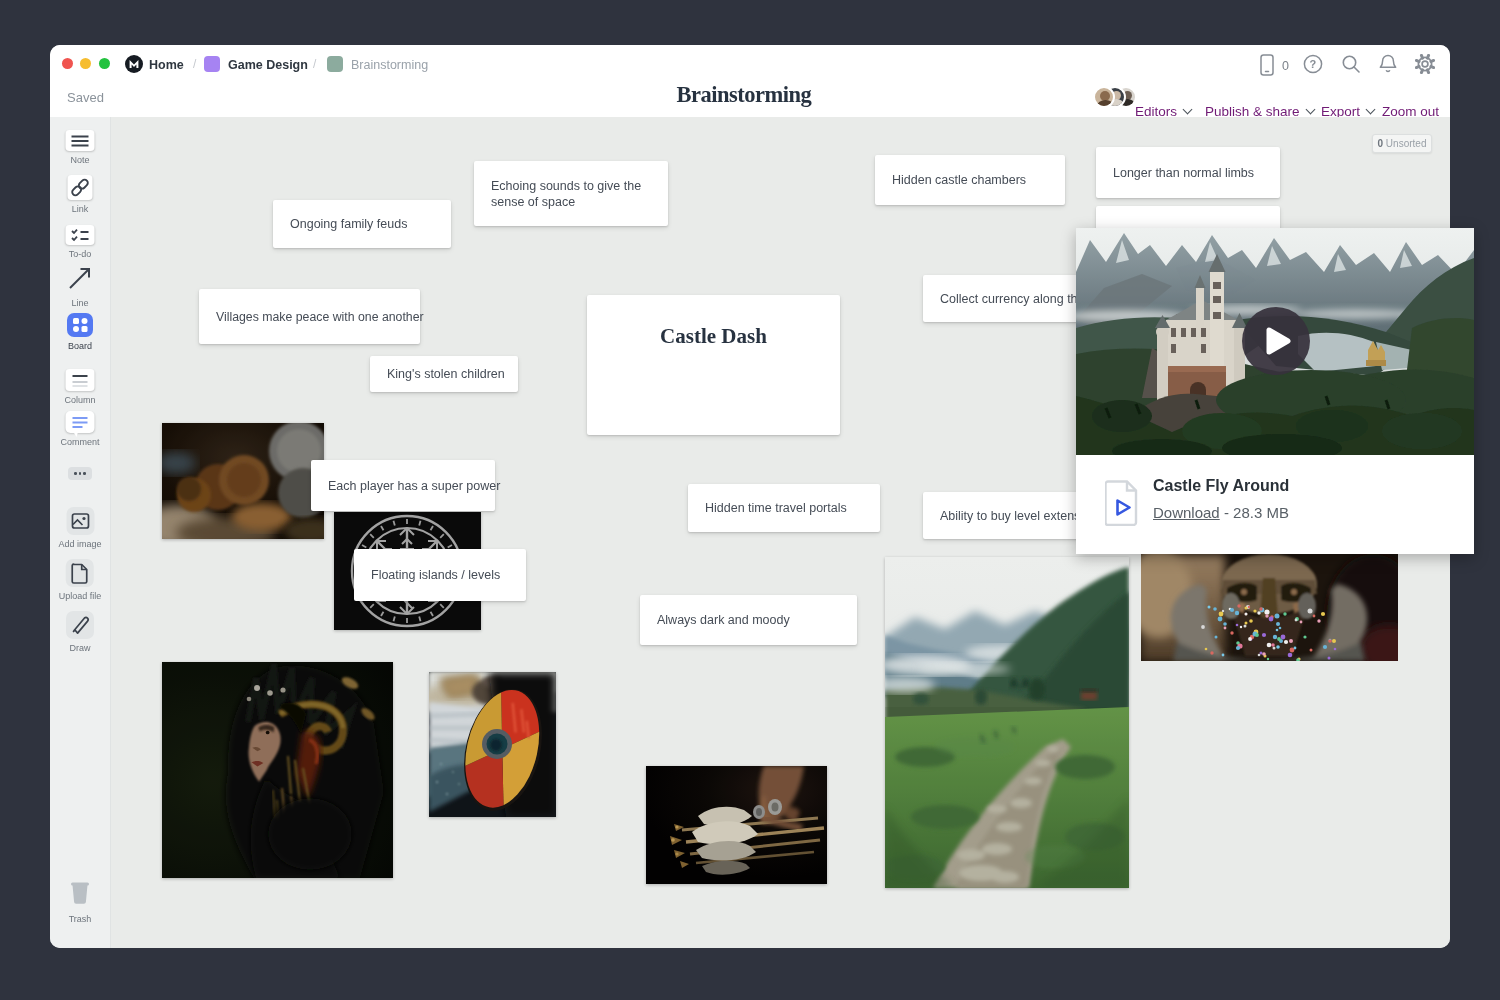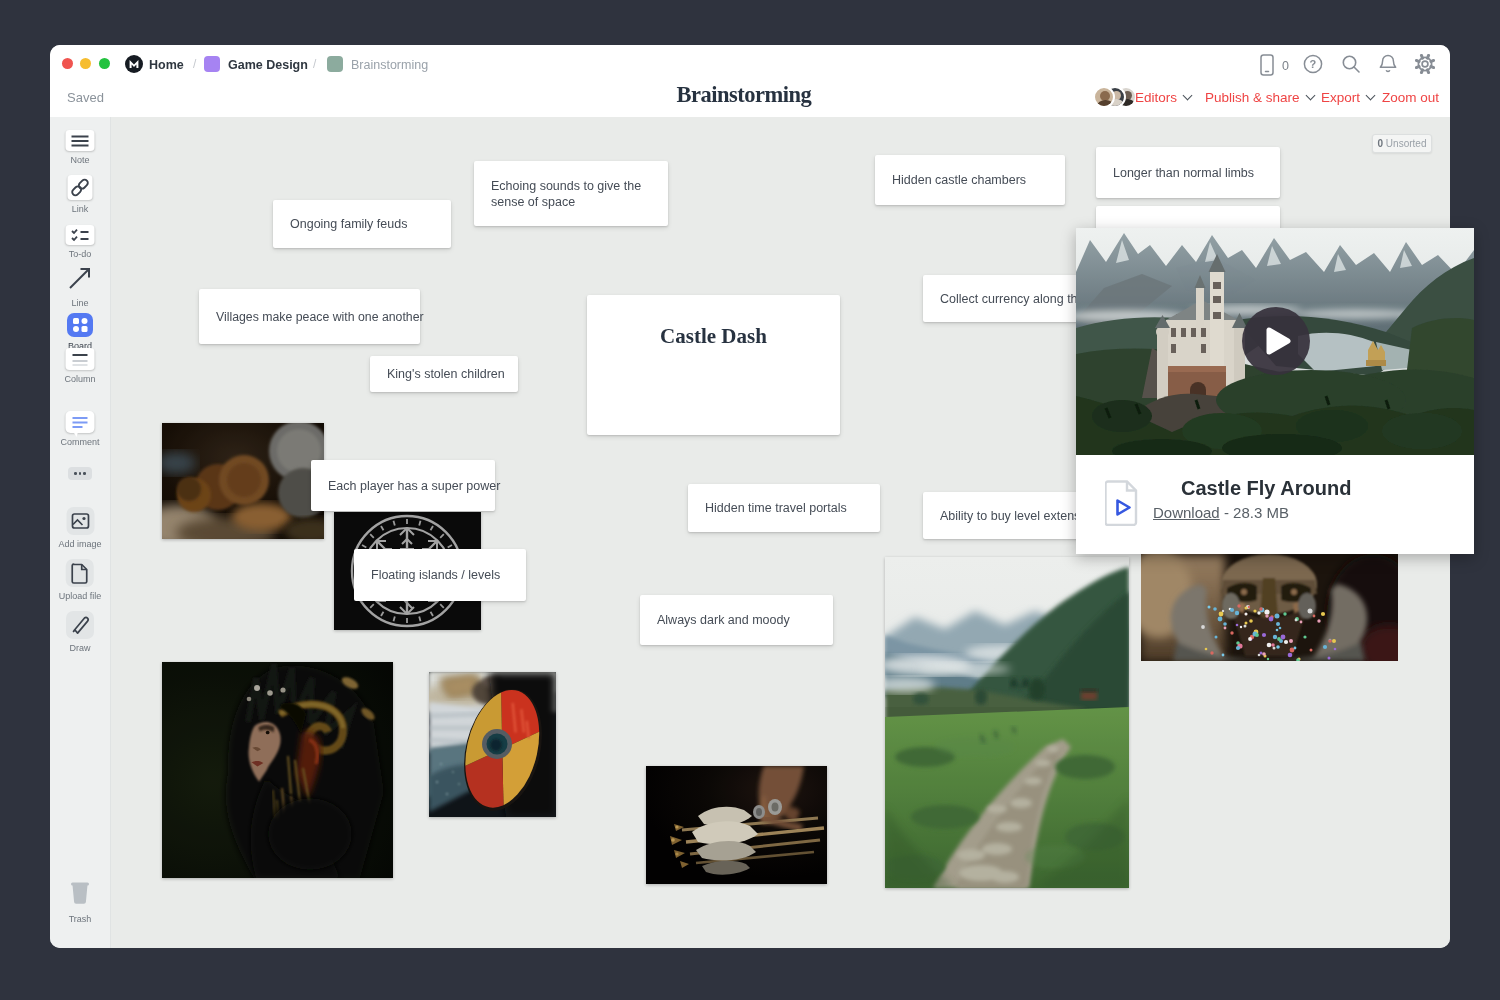--- a/index.html
+++ b/index.html
@@ -6,21 +6,21 @@
 body{width:1500px;height:1000px;background:#2f333e;font-family:"Liberation Sans",sans-serif;overflow:hidden;position:relative;}
 .window{position:absolute;left:50px;top:45px;width:1400px;height:903px;background:#e9ebe9;border-radius:10px;overflow:visible;}
 .winclip{position:absolute;left:0;top:0;width:1400px;height:903px;border-radius:10px;overflow:hidden;}
 .topbar{position:absolute;left:0;top:0;width:1400px;height:72px;background:#fff;}
 .tl{position:absolute;border-radius:50%;width:11px;height:11px;top:13px;}
 .crumb{position:absolute;top:12px;height:16px;font-size:12.5px;font-weight:bold;color:#2f3740;line-height:16px;}
 .sq{position:absolute;top:11px;width:16px;height:16px;border-radius:4px;}
 .sep{position:absolute;top:11px;font-size:12px;color:#c6cacf;font-weight:400;line-height:16px;}
 .saved{position:absolute;left:17px;top:45px;font-size:13px;color:#8b939b;}
 .title{position:absolute;left:-6px;top:37px;width:1400px;text-align:center;font-family:"Liberation Serif",serif;font-weight:bold;font-size:22.5px;letter-spacing:-0.5px;color:#273240;}
-.menu{position:absolute;top:45px;font-size:13.5px;color:#ef4444;font-weight:400;}
+.menu{position:absolute;top:59px;font-size:13.5px;color:#701a75;font-weight:400;}
 .chev{display:inline-block;width:6px;height:6px;border-right:1.6px solid #4a525a;border-bottom:1.6px solid #4a525a;transform:rotate(45deg);margin-left:7px;position:relative;top:-3px;}
 .sidebar{position:absolute;left:0;top:72px;width:60px;height:831px;background:#eef0f0;border-right:1px solid #e0e3e3;}
 .tool{position:absolute;left:50%;transform:translateX(-50%);}
 .tbtn{width:29px;height:21px;background:#fff;border-radius:4px;box-shadow:0 1px 2px rgba(0,0,0,.18);margin:0 auto;position:relative;}
 .gbtn{width:28px;height:28px;background:#e2e5e6;border-radius:7px;margin:0 auto;position:relative;}
 .tlabel{font-size:9px;color:#6d747c;text-align:center;margin-top:4px;white-space:nowrap;}
 .canvas{position:absolute;left:61px;top:72px;width:1339px;height:831px;background:#e9ebe9;}
 .note{position:absolute;background:#fff;border-radius:2px;box-shadow:0 1px 2px rgba(0,0,0,.14),0 2px 5px rgba(0,0,0,.1);font-size:12.5px;color:#454c56;display:flex;align-items:center;padding:0 17px;box-sizing:border-box;line-height:16px;white-space:nowrap;}
 .note.wrap{white-space:normal;}
 .img{position:absolute;box-shadow:0 1px 3px rgba(0,0,0,.25);overflow:hidden;}
@@ -127,21 +127,21 @@
           </svg><div class="tlabel" style="margin-top:1px;">Line</div></div>
     <div class="tool" style="top:196px;">
           <div style="width:26px;height:24px;background:#5479f2;border-radius:7px;margin:0 auto;position:relative;"><svg width="26" height="24" viewBox="0 0 26 24" fill="#fff">
               <rect x="6" y="5" width="6" height="6" rx="1.5"></rect>
               <circle cx="17.5" cy="8" r="3"></circle>
               <circle cx="9" cy="16" r="3"></circle>
               <rect x="14.5" y="13" width="6" height="6" rx="1.5"></rect>
             </svg></div>
           <div class="tlabel" style="color:#3b424c;">Board</div>
         </div>
-    <div class="tool" style="top:231px;">
+    <div class="tool" style="top:252px;">
           <div class="tbtn" style="height:22px;"><svg width="29" height="22" viewBox="0 0 29 22">
               <path d="M7 7h15" stroke="#3b424c" stroke-width="2"></path>
               <path d="M7 13h15" stroke="#c9cdd2" stroke-width="2"></path>
               <path d="M7 17h15" stroke="#dfe2e5" stroke-width="2"></path>
             </svg></div>
           <div class="tlabel">Column</div>
         </div>
     <div class="tool" style="top:294px;">
           <div class="tbtn" style="height:22px;border-radius:5px;"><svg width="29" height="28" viewBox="0 0 29 28">
               <path d="M8 21 l3 5 1.5-5 z" fill="#fff"></path>
@@ -617,21 +617,21 @@
     <div class="note" style="left:88px;top:172px;width:221px;height:55px;font-size:12.3px;">Villages make peace with one another</div>
     <div class="note" style="left:812px;top:158px;width:193px;height:47px;white-space:nowrap;">Collect currency along the way</div>
     <div class="note" style="left:259px;top:239px;width:148px;height:36px;">King's stolen children</div>
     <div class="note wrap" style="left:476px;top:178px;width:253px;height:140px;display:block;text-align:center;padding:0 11px;">
       <div style="font-family:'Liberation Serif',serif;font-weight:bold;font-size:21px;color:#273240;margin-top:33px;">Castle Dash</div>
     </div>
     <div class="note" style="left:200px;top:343px;width:184px;height:51px;">Each player has a super power</div>
     <div class="note" style="left:529px;top:367px;width:192px;height:48px;margin-left:48px;">Hidden time travel portals</div>
     <div class="note" style="left:812px;top:375px;width:193px;height:47px;white-space:nowrap;">Ability to buy level extensions</div>
     <div class="note" style="left:243px;top:432px;width:172px;height:52px;">Floating islands / levels</div>
-    <div class="note" style="left:529px;top:478px;width:193px;height:50px;">Always dark and moody</div>
+    <div class="note" style="left:529px;top:478px;width:217px;height:50px;">Always dark and moody</div>
     <div style="position:absolute;left:1261px;top:17px;width:60px;height:19px;background:#f4f5f4;border:1px solid #dcdfdf;border-radius:3px;box-shadow:0 1px 2px rgba(0,0,0,.08);font-size:10px;line-height:18px;text-align:center;color:#9aa1a8;box-sizing:border-box;"><b style="color:#6e757d;">0</b> Unsorted</div>
   </div>
  </div>
  <div style="position:absolute;left:1026px;top:183px;width:398px;height:326px;z-index:60;box-shadow:0 4px 14px rgba(0,0,0,.28);background:#fff;">
   <svg width="398" height="227" viewBox="0 0 398 227" style="display:block;">
     <defs>
       <linearGradient id="vsky" x1="0" y1="0" x2="0" y2="1">
             <stop offset="0%" stop-color="#eef1f0"></stop>
             <stop offset="100%" stop-color="#ccd2d0"></stop>
           </linearGradient>
@@ -720,17 +720,17 @@
     </g>
     <circle cx="200" cy="113" r="34" fill="#37313c" opacity=".93"></circle>
     <path d="M193 102 L193 124 L212 113 Z" fill="#fff" stroke="#fff" stroke-width="5" stroke-linejoin="round"></path>
   </svg>
   <div style="position:absolute;left:0;top:227px;width:398px;height:99px;background:#fff;">
     <svg style="position:absolute;left:29px;top:25px;" width="33" height="46" viewBox="0 0 33 46" fill="none">
       <path d="M3 1.5 h19 l9 9 v32 a2.5 2.5 0 0 1-2.5 2.5 h-25.5 a2.5 2.5 0 0 1-2.5-2.5 v-38.5 a2.5 2.5 0 0 1 2.5-2.5 z" stroke="#d3d7dc" stroke-width="2.4"></path>
       <path d="M22 1.5 v9 h9" stroke="#d3d7dc" stroke-width="2.4"></path>
       <path d="M12.5 20.5 L12.5 34.5 L24.5 27.5 Z" stroke="#3658e0" stroke-width="2.6" stroke-linejoin="round"></path>
     </svg>
-    <div style="position:absolute;left:77px;top:22px;font-size:20px;font-weight:bold;color:#2a3138;margin-left:28px;">Castle Fly Around</div>
+    <div style="position:absolute;left:77px;top:22px;font-size:16px;font-weight:bold;color:#2a3138;">Castle Fly Around</div>
     <div style="position:absolute;left:77px;top:49px;font-size:15px;color:#596067;"><span style="text-decoration:underline;">Download</span> - 28.3 MB</div>
   </div>
  </div>
 </div>
 
 </body></html>

